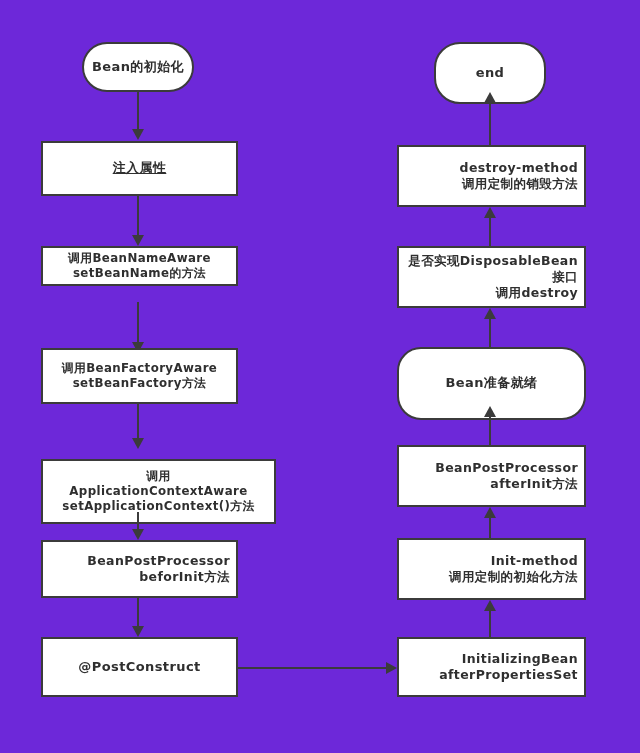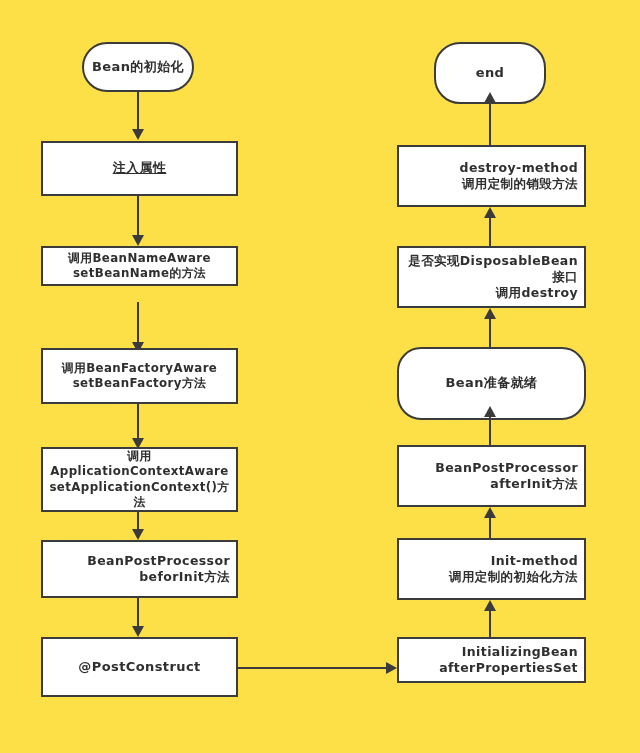--- a/index.html
+++ b/index.html
@@ -4,21 +4,21 @@
 <style>
   html, body {
     margin: 0;
     padding: 0;
     background: #ffffff;
   }
   #canvas {
     position: relative;
     width: 640px;
     height: 753px;
-    background: #fde047;
+    background: #6d28d9;
     font-family: "DejaVu Sans", "Liberation Sans", sans-serif;
     overflow: hidden;
   }
   
   .node {
     position: absolute;
     box-sizing: border-box;
     border: 2px solid #3b3b3b;
     background: #ffffff;
     display: flex;
@@ -100,21 +100,21 @@
   <div class="arrow down" style="left:132px; top:342px;"></div>
 
   <div class="node fs-115" style="left:41px; top:348px; width:197px; height:56px;">
     <span class="txt">调用BeanFactoryAware
 setBeanFactory方法</span>
   </div>
 
   <div class="edge v" style="left:137px; top:404px; height:36px;"></div>
   <div class="arrow down" style="left:132px; top:438px;"></div>
 
-  <div class="node fs-115" style="left:41px; top:447px; width:197px; height:65px;">
+  <div class="node fs-115" style="left:41px; top:459px; width:235px; height:65px;">
     <span class="txt">调用
 ApplicationContextAware
 setApplicationContext()方法</span>
   </div>
 
   <div class="edge v" style="left:137px; top:512px; height:18px;"></div>
   <div class="arrow down" style="left:132px; top:529px;"></div>
 
   <div class="node fs-12" style="left:41px; top:540px; width:197px; height:58px;">
     <span class="txt">BeanPostProcessor
@@ -170,18 +170,18 @@
   <div class="arrow up" style="left:484px; top:507px;"></div>
 
   <div class="node fs-12" style="left:397px; top:538px; width:189px; height:62px;">
     <span class="txt">Init-method
 调用定制的初始化方法</span>
   </div>
 
   <div class="edge v" style="left:489px; top:611px; height:26px;"></div>
   <div class="arrow up" style="left:484px; top:600px;"></div>
 
-  <div class="node fs-12" style="left:397px; top:637px; width:189px; height:46px;">
+  <div class="node fs-12" style="left:397px; top:637px; width:189px; height:60px;">
     <span class="txt">InitializingBean
 afterPropertiesSet</span>
   </div>
 
 </div>
 
 </body></html>

